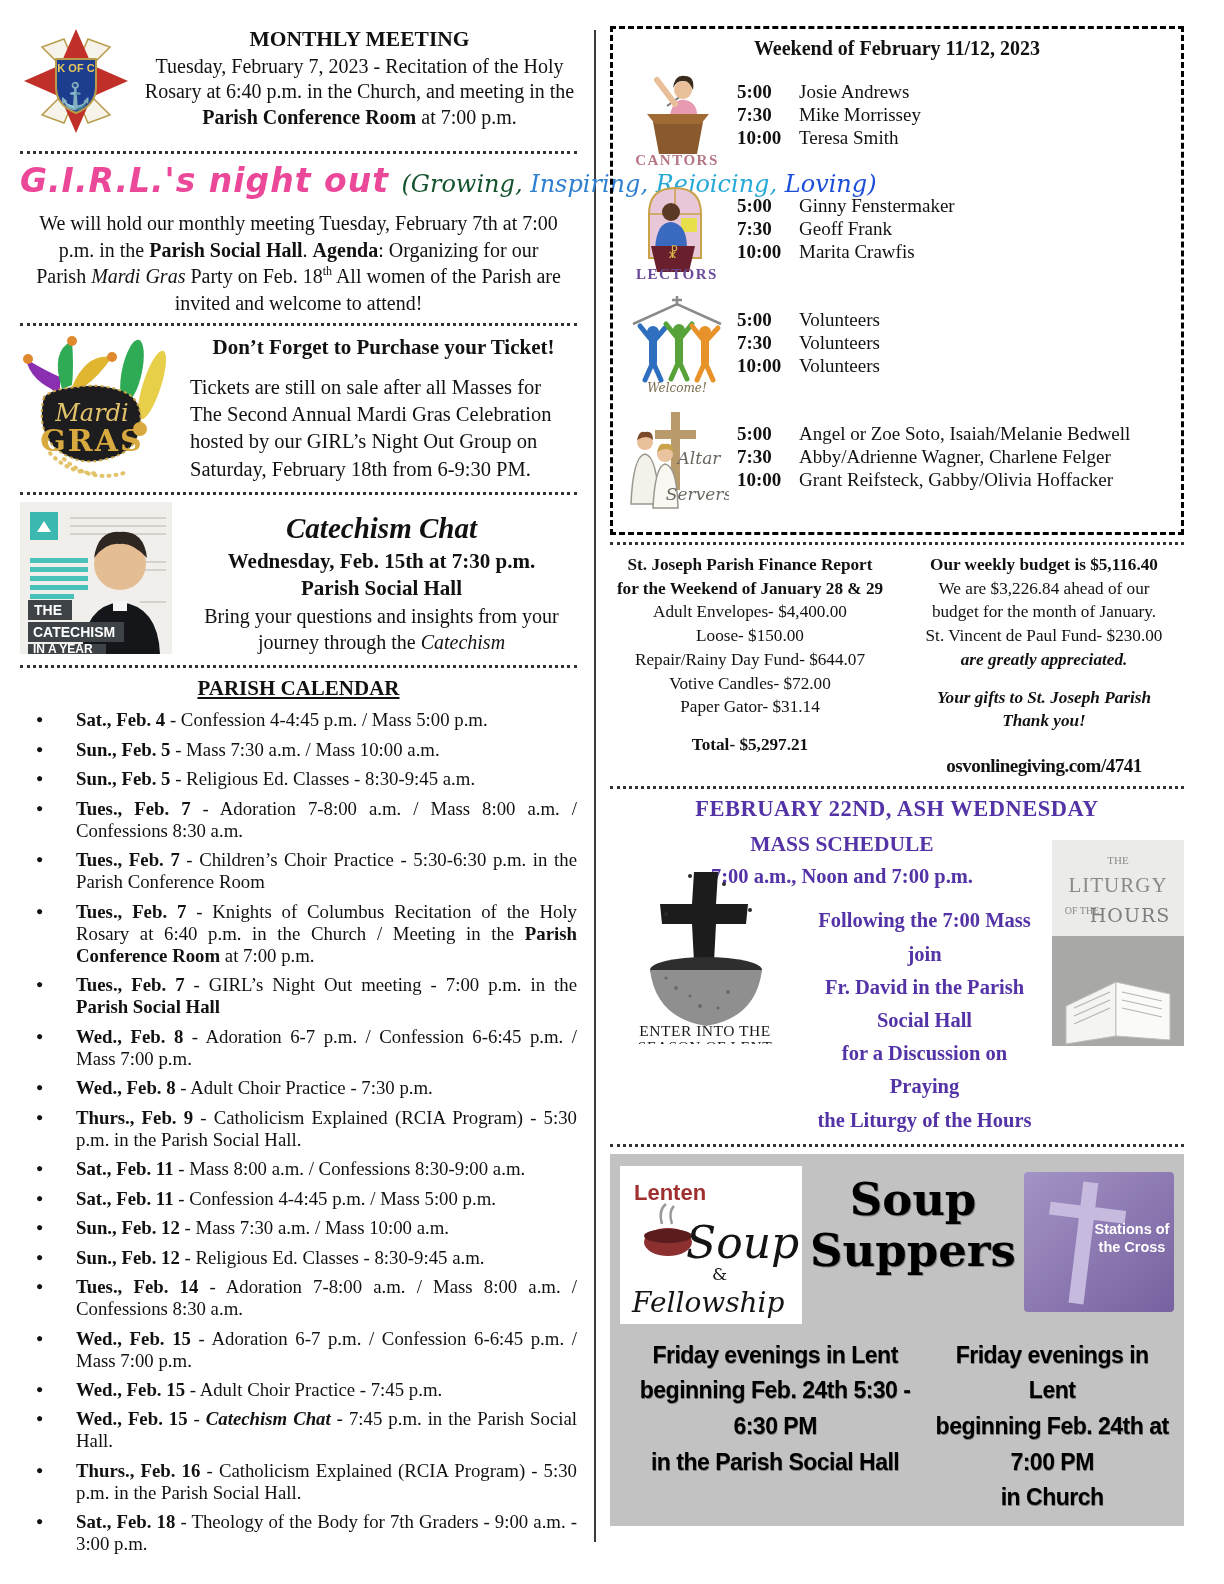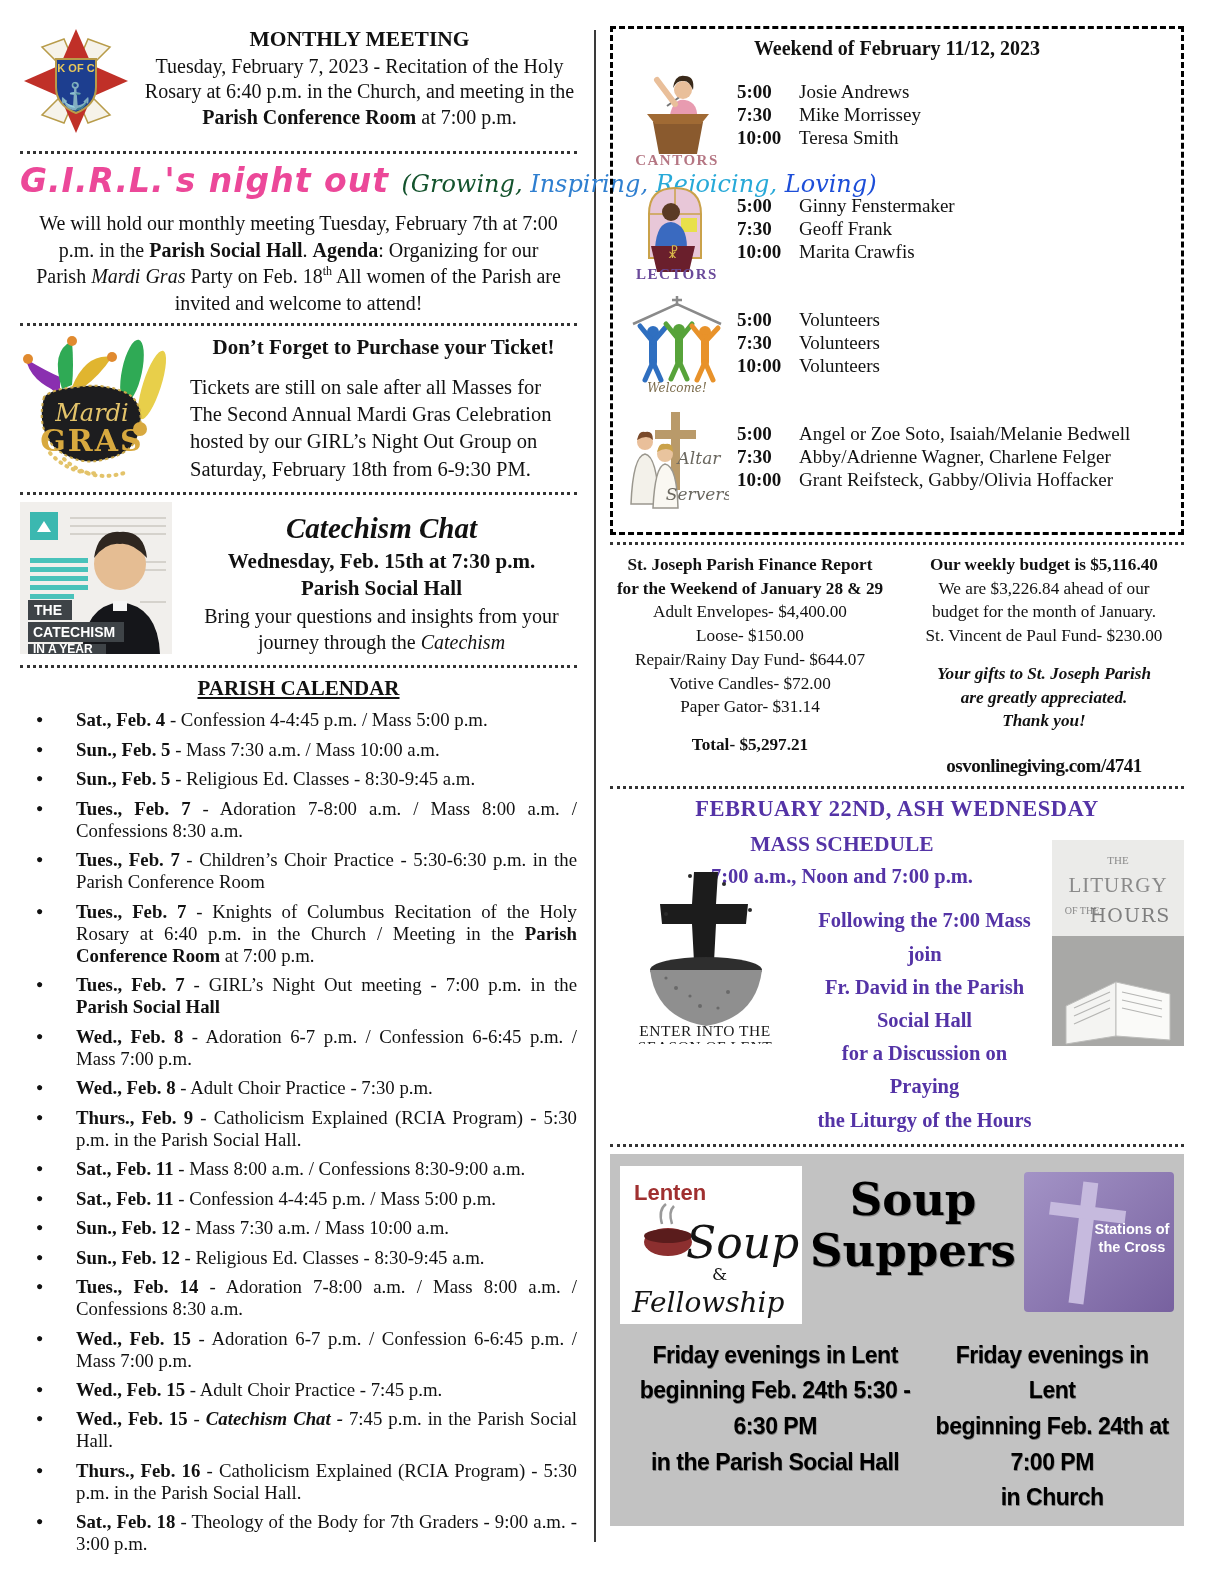--- a/index.html
+++ b/index.html
@@ -387,22 +387,22 @@
           <div class="line"><span>Repair/Rainy Day Fund- $644.07</span></div>
           <div class="line"><span>Votive Candles- $72.00</span></div>
           <div class="line"><span>Paper Gator- $31.14</span></div>
           <div class="line gap"><span class="b">Total- $5,297.21</span></div>
         </div>
       <div class="fin-col">
           <div class="line"><span class="b">Our weekly budget is $5,116.40</span></div>
           <div class="line"><span>We are $3,226.84 ahead of our</span></div>
           <div class="line"><span>budget for the month of January.</span></div>
           <div class="line"><span>St. Vincent de Paul Fund- $230.00</span></div>
+          <div class="line"><span class="b i">are greatly appreciated.</span></div>
           <div class="line gap"><span class="b i">Your gifts to St. Joseph Parish</span></div>
-          <div class="line"><span class="b i">are greatly appreciated.</span></div>
           <div class="line"><span class="b i">Thank you!</span></div>
           <div class="line big"><span>osvonlinegiving.com/4741</span></div>
         </div>
     </div>
 
     <hr class="hr-dot">
 
     <div class="ash">
       <div class="ash-l1">FEBRUARY 22ND, ASH WEDNESDAY</div>
       <div class="ash-l2">MASS SCHEDULE</div>

